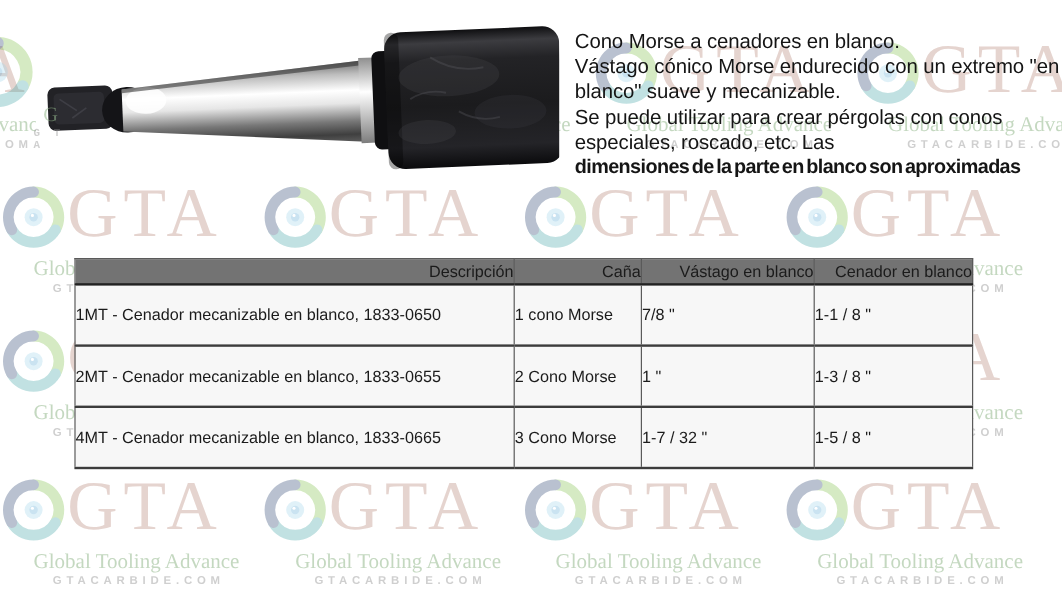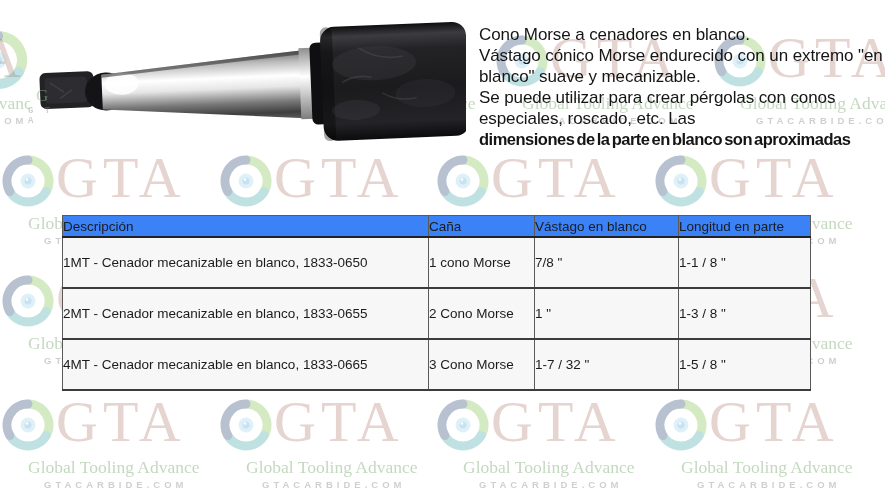--- a/index.html
+++ b/index.html
@@ -53,22 +53,22 @@
     font-weight:bold; font-size:16.5px; letter-spacing:-0.5px; word-spacing:-2px;
   }
 
   
   #specs-table {
     position:absolute; left:62px; top:215px; z-index:4;
     border-collapse:collapse; table-layout:fixed; width:748px;
     font-size:13.5px; color:#1b1b1b;
   }
   #specs-table th {
-    height:20px; background:#3b82f6; font-weight:400; font-size:13.5px;
-    border:1px solid #5a5a5a; border-bottom:2px solid #222222; text-align:left;
+    height:20px; background:#737373; font-weight:400; font-size:13.5px;
+    border:1px solid #5a5a5a; border-bottom:2px solid #222222; text-align:right;
     padding:0;
   }
   #specs-table td {
     height:49px; background:#f7f7f7; vertical-align:middle;
     border:1px solid #5a5a5a; border-bottom:2px solid #3c3c3c; padding:0;
   }
 </style>
 </head>
 <body>
 
@@ -405,21 +405,21 @@
       <col style="width:366px">
         <col style="width:106px">
         <col style="width:144px">
         <col style="width:132px">
     </colgroup>
     <thead>
       <tr>
         <th>Descripción</th>
         <th>Caña</th>
         <th>Vástago en blanco</th>
-        <th>Longitud en parte</th>
+        <th>Cenador en blanco</th>
       </tr>
     </thead>
     <tbody>
       <tr>
         <td>1MT - Cenador mecanizable en blanco, 1833-0650</td>
         <td>1 cono Morse</td>
         <td>7/8 "</td>
         <td>1-1 / 8 "</td>
       </tr>
       <tr>

